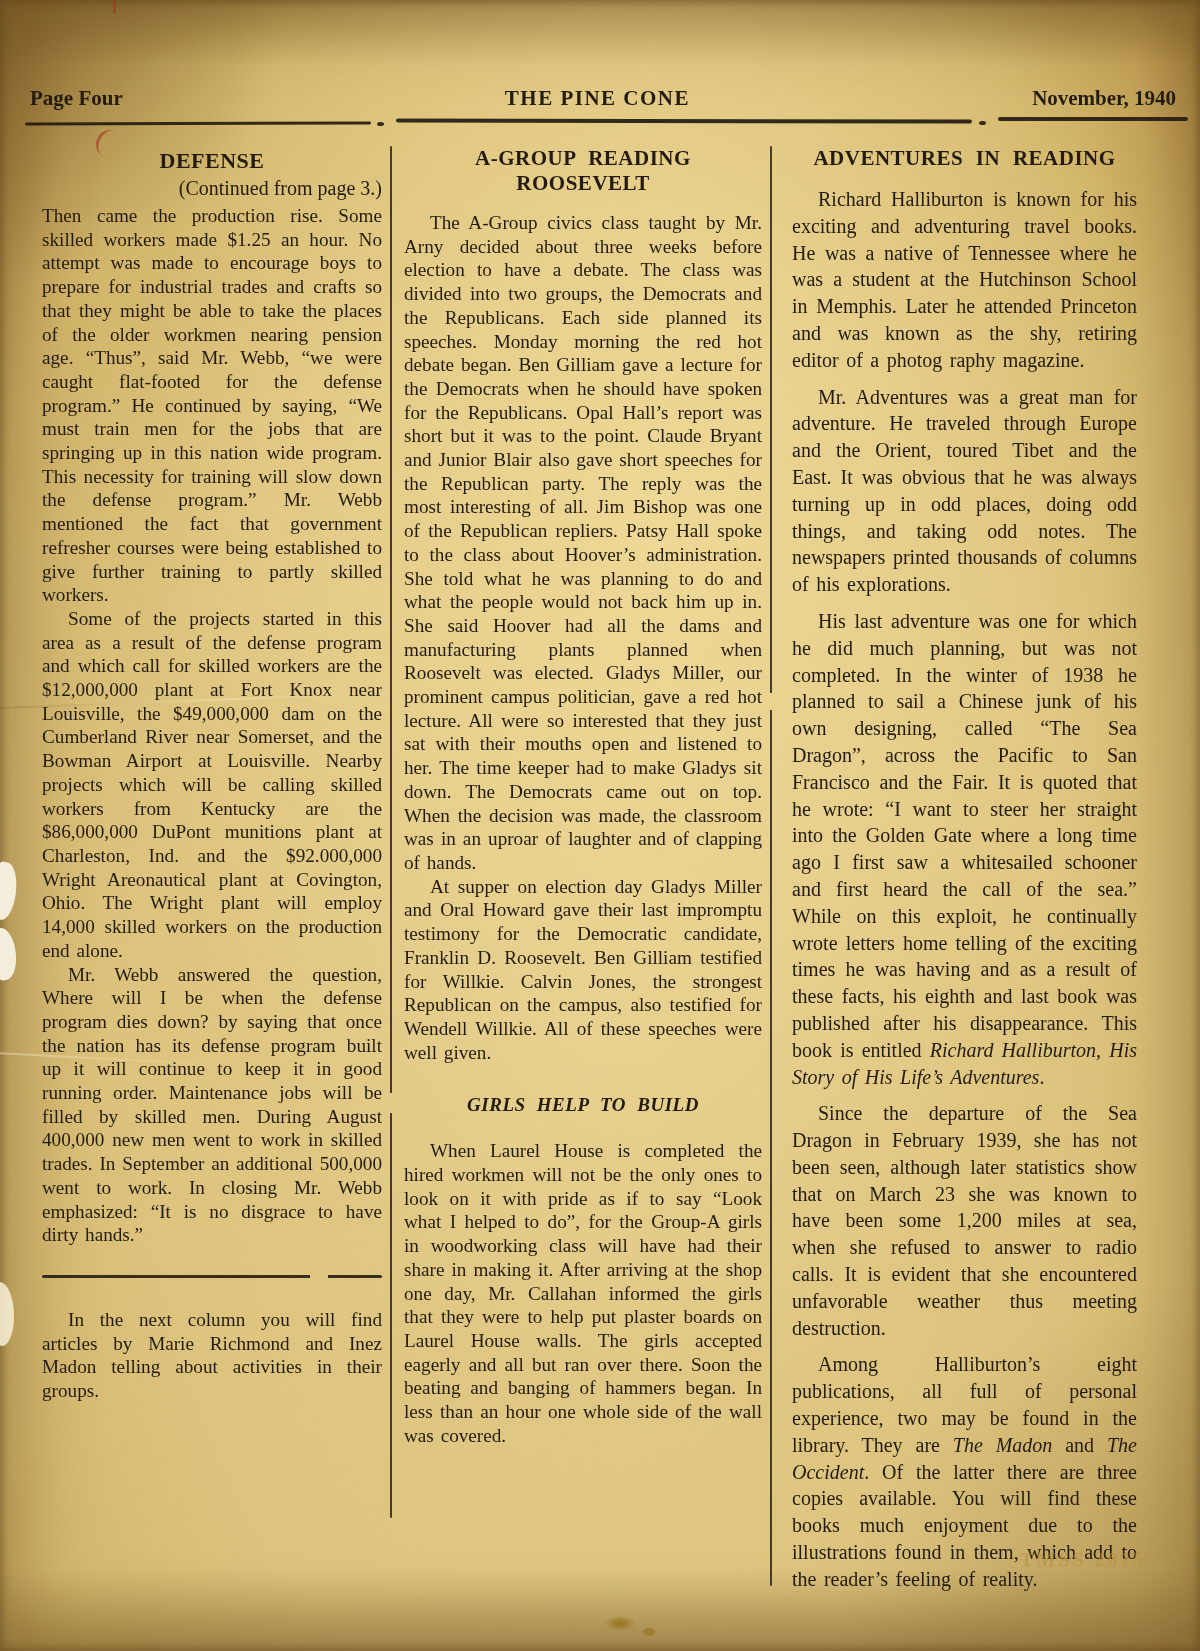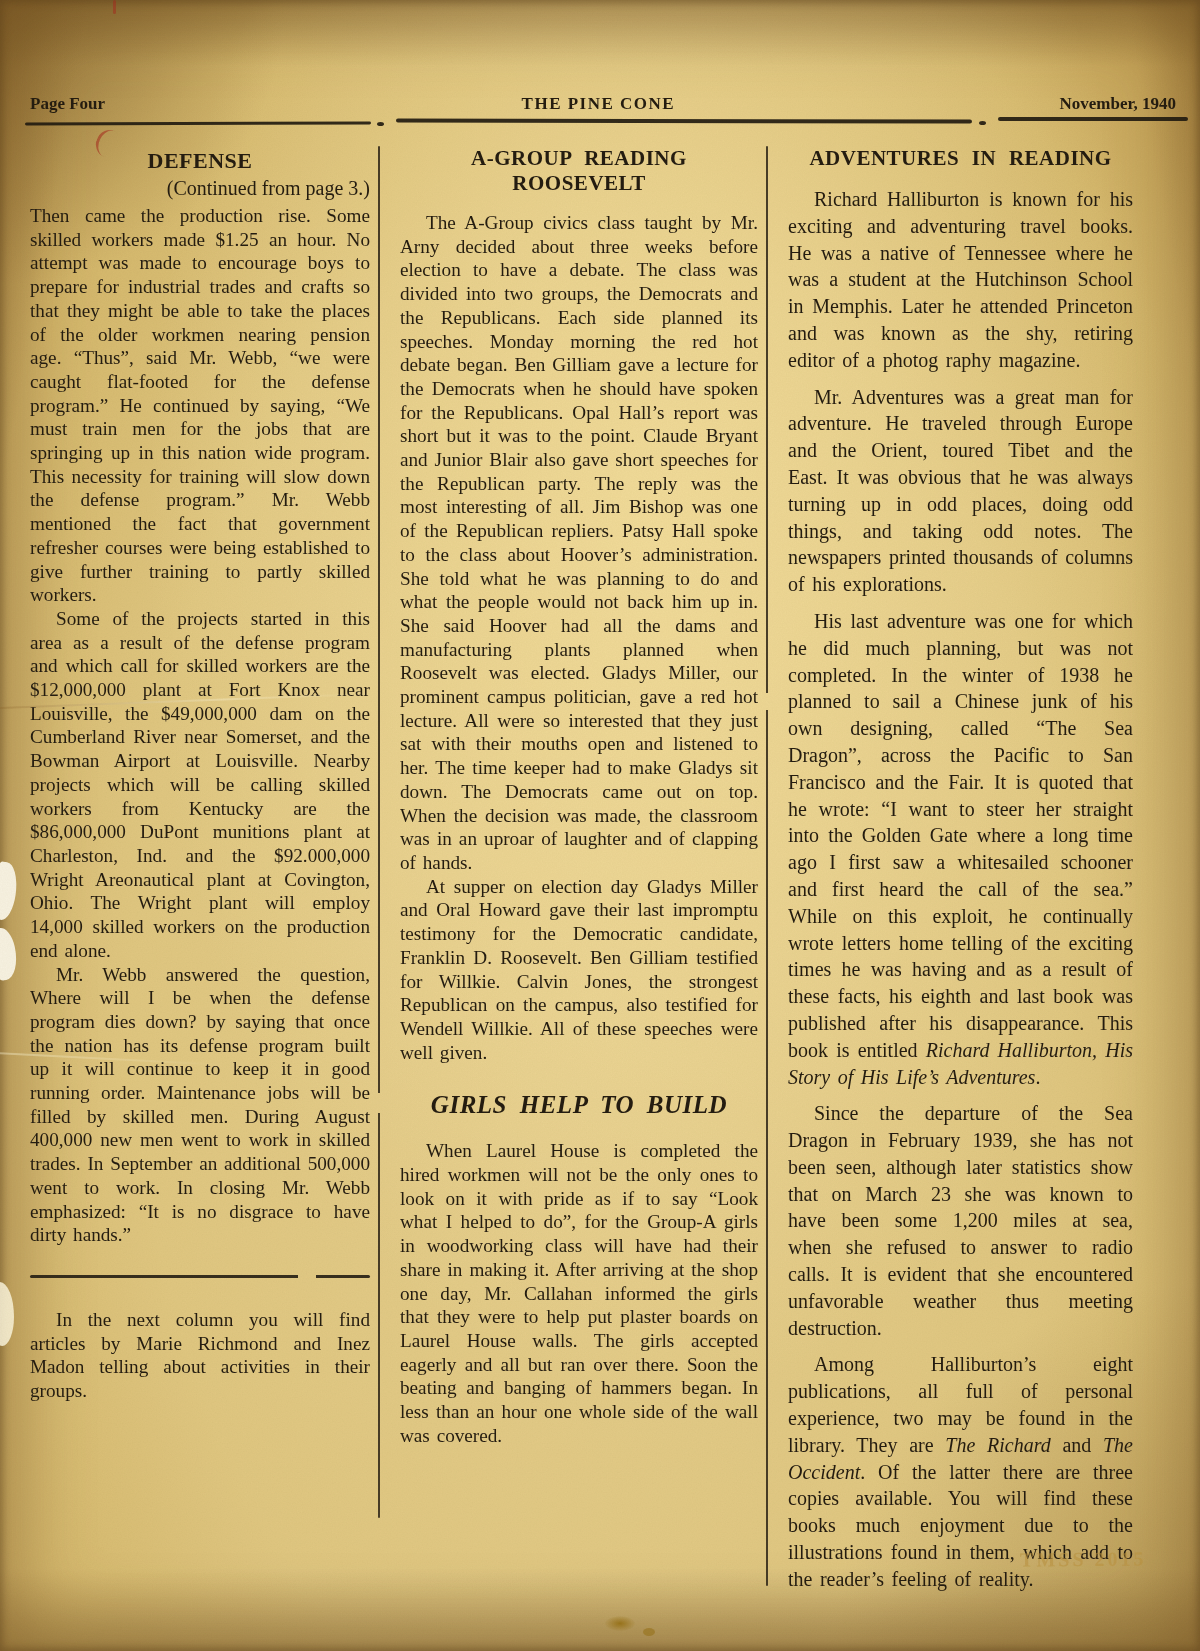--- a/index.html
+++ b/index.html
@@ -13,49 +13,49 @@
       linear-gradient(-100deg, rgba(130,95,40,.30) 0%, rgba(0,0,0,0) 5%),
       linear-gradient(180deg, rgba(115,85,35,.45) 0%, rgba(0,0,0,0) 4%),
       linear-gradient(0deg, rgba(115,85,35,.38) 0%, rgba(0,0,0,0) 5%),
       radial-gradient(circle at 0% 0%, rgba(95,65,25,.5) 0%, rgba(0,0,0,0) 14%),
       radial-gradient(circle at 100% 100%, rgba(120,90,40,.35) 0%, rgba(0,0,0,0) 18%),
       radial-gradient(ellipse at 50% 60%, #e6cf8e 0%, #e0c781 55%, #d5b86c 80%, #c3a156 94%, #a98740 100%);
     box-shadow: inset 0 0 70px 20px rgba(120,85,35,.45), inset 0 0 8px 2px rgba(70,45,15,.5);
   }
   .grain{position:absolute;inset:0;opacity:.16;pointer-events:none;mix-blend-mode:multiply;}
   
-  .masthead{position:absolute;top:86px;left:30px;right:24px;height:28px;font-weight:bold;font-size:17px;margin-top:8px;}
+  .masthead{position:absolute;top:86px;left:30px;right:24px;height:28px;font-weight:bold;font-size:21px;}
   .masthead .left{position:absolute;left:0;top:0;}
   .masthead .center{position:absolute;left:50%;top:0;transform:translateX(-53%);letter-spacing:1.5px;}
   .masthead .right{position:absolute;right:0;top:0;}
   .hrule{position:absolute;background:#221b10;border-radius:2px;opacity:.92;}
   .hr1{left:25px;top:122px;width:346px;height:3px;transform:rotate(-.15deg);}
   .hrdot1{left:377px;top:122px;width:7px;height:4px;border-radius:50%;}
   .hr2{left:396px;top:119px;width:576px;height:4px;transform:rotate(.1deg);}
   .hrdot2{left:979px;top:121px;width:7px;height:4px;border-radius:50%;}
   .hr3{left:998px;top:117px;width:190px;height:4px;}
   
   .cols{position:absolute;top:140px;left:30px;display:flex;align-items:flex-start;}
   .col{box-sizing:border-box;}
   .col-1{width:340px;margin-right:8px;}
   .col-2{width:358px;margin:0 8px 0 20px;}
   .col-3{width:345px;margin-left:20px;}
   .vrule{width:2px;border-radius:1px;margin-top:6px;opacity:.85;flex:0 0 2px;}
   .vr1{height:1372px;background:linear-gradient(to bottom,#2c2315 0 69%,rgba(0,0,0,0) 69% 70.5%,#2c2315 70.5% 100%);}
   .vr2{height:1440px;background:linear-gradient(to bottom,#2c2315 0 38%,rgba(0,0,0,0) 38% 39.2%,#2c2315 39.2% 100%);}
   
-  .col-1,.col-2{font-size:19.2px;line-height:23.7px;}
+  .col-1,.col-2{font-size:19.2px;line-height:23.7px;margin-left:12px;}
   .col-3{font-size:20px;line-height:26.8px;}
   p{margin:0;text-align:justify;word-spacing:2px;}
   p.indent{text-indent:26px;}
   .col-3 p{margin-bottom:10px;word-spacing:2.5px;}
   .art-title{font-weight:bold;text-align:center;font-size:22px;line-height:26px;margin:8px 0 2px;letter-spacing:.5px;}
   .art-sub{text-align:right;font-size:20px;line-height:25px;margin:0 0 3px;}
   .art-title-wide{font-weight:bold;text-align:center;font-size:21px;line-height:25px;word-spacing:7px;margin:6px 0 15px;letter-spacing:.5px;}
-  .art-title-italic{font-weight:bold;font-style:italic;text-align:center;font-size:25px;line-height:25px;word-spacing:6px;margin:28px 0 22px;letter-spacing:.5px;}
+  .art-title-italic{font-weight:bold;font-style:italic;text-align:center;font-size:19px;line-height:25px;word-spacing:6px;margin:28px 0 22px;letter-spacing:.5px;}
   .col1-divider{height:3px;margin:28px 0 30px;border-radius:2px;
     background:linear-gradient(to right,#241d12 0 268px,rgba(0,0,0,0) 268px 286px,#241d12 286px 340px);opacity:.9;}
   
   .tear{position:absolute;background:#f7f2e2;}
   .tear1{left:-8px;top:862px;width:24px;height:58px;border-radius:40% 70% 60% 50%;transform:rotate(8deg);}
   .tear2{left:-10px;top:928px;width:26px;height:52px;border-radius:60% 50% 70% 40%;transform:rotate(-12deg);}
   .tear3{left:-12px;top:1282px;width:26px;height:64px;border-radius:50% 60% 50% 60%;background:rgba(250,244,220,.85);}
   .red-mark{position:absolute;left:96px;top:130px;width:24px;height:28px;border-left:3px solid rgba(165,40,28,.55);border-radius:50%;transform:rotate(24deg);}
   .red-mark2{position:absolute;left:113px;top:0;width:3px;height:14px;background:rgba(165,40,28,.5);border-radius:2px;}
   .blot{position:absolute;left:605px;top:1616px;width:30px;height:15px;border-radius:50%;
@@ -107,21 +107,21 @@
     </div>
 
     <div class="vrule vr2"></div>
 
     <div class="col col-3">
       <div class="art-title-wide">ADVENTURES IN READING</div>
       <p class="indent">Richard Halliburton is known for his exciting and adventuring travel books. He was a native of Tennessee where he was a student at the Hutchinson School in Memphis. Later he attended Princeton and was known as the shy, retiring editor of a photog raphy magazine.</p>
       <p class="indent">Mr. Adventures was a great man for adventure. He traveled through Europe and the Orient, toured Tibet and the East. It was obvious that he was always turning up in odd places, doing odd things, and taking odd notes. The newspapers printed thousands of columns of his explorations.</p>
       <p class="indent">His last adventure was one for which he did much planning, but was not completed. In the winter of 1938 he planned to sail a Chinese junk of his own designing, called “The Sea Dragon”, across the Pacific to San Francisco and the Fair. It is quoted that he wrote: “I want to steer her straight into the Golden Gate where a long time ago I first saw a whitesailed schooner and first heard the call of the sea.” While on this exploit, he continually wrote letters home telling of the exciting times he was having and as a result of these facts, his eighth and last book was published after his disappearance. This book is entitled <i>Richard Halliburton, His Story of His Life’s Adventures</i>.</p>
       <p class="indent">Since the departure of the Sea Dragon in February 1939, she has not been seen, although later statistics show that on March 23 she was known to have been some 1,200 miles at sea, when she refused to answer to radio calls. It is evident that she encountered unfavorable weather thus meeting destruction.</p>
-      <p class="indent">Among Halliburton’s eight publications, all full of personal experience, two may be found in the library. They are <i>The Richard</i> and <i>The Occident</i>. Of the latter there are three copies available. You will find these books much enjoyment due to the illustrations found in them, which add to the reader’s feeling of reality.</p>
+      <p class="indent">Among Halliburton’s eight publications, all full of personal experience, two may be found in the library. They are <i>The Madon</i> and <i>The Occident</i>. Of the latter there are three copies available. You will find these books much enjoyment due to the illustrations found in them, which add to the reader’s feeling of reality.</p>
     </div>
   </div>
 
   <div class="tear tear1"></div>
   <div class="tear tear2"></div>
   <div class="tear tear3"></div>
   <div class="red-mark"></div>
   <div class="red-mark2"></div>
   <div class="crease"></div>
   <div class="crease2"></div>

